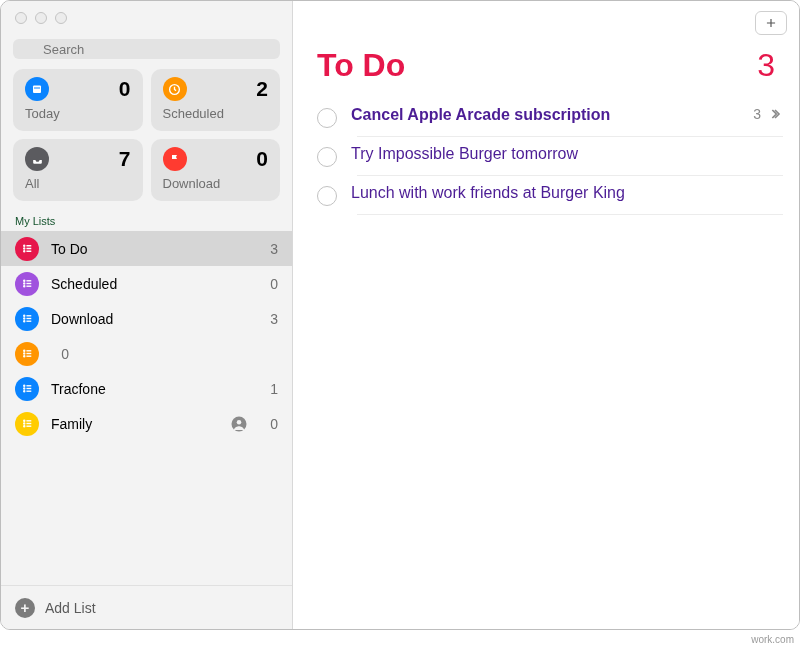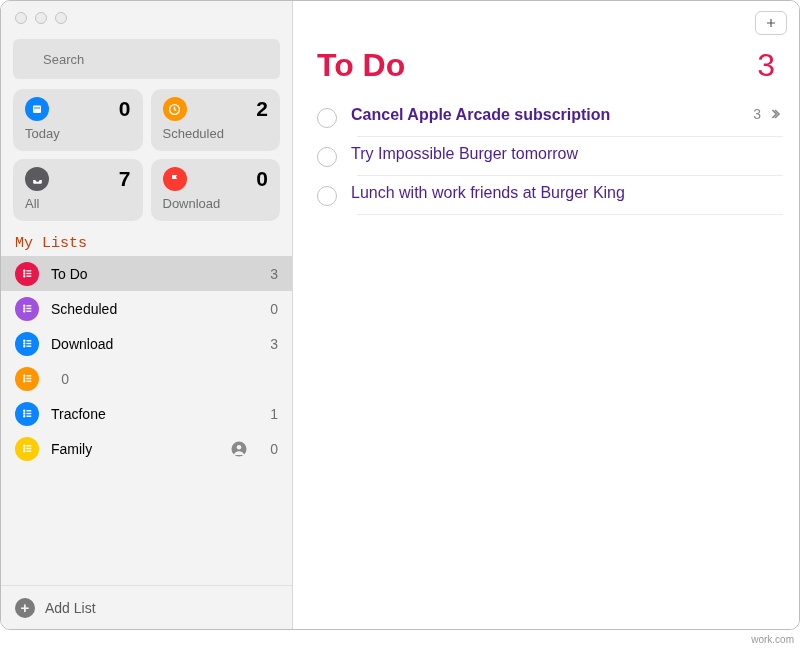--- a/index.html
+++ b/index.html
@@ -27,21 +27,21 @@
     display: flex; flex-direction: column;
   }
   .titlebar {
     height: 34px;
     display: flex; align-items: center;
     padding-left: 14px; gap: 8px;
   }
   .tl-dot { width: 12px; height: 12px; border-radius: 50%; border: 1px solid #c4c4c4; background: #ececec; }
   .search-wrap { padding: 4px 12px 10px 12px; }
   .search {
-    width: 100%; height: 40px;
+    width: 100%; height: 20px;
     background: #e3e3e3;
     border: none; border-radius: 6px;
     padding: 0 10px 0 30px;
     font-size: 13px; color: #6f6f6f;
     position: relative;
   }
   .search-container { position: relative; }
   .search-icon {
     position: absolute; left: 9px; top: 50%; transform: translateY(-50%);
     width: 14px; height: 14px; color: #7c7c7c;
@@ -61,21 +61,21 @@
     display: flex; align-items: center; justify-content: center;
     color: #fff;
   }
   .card-count { font-size: 21px; font-weight: 700; color: #000; }
   .card-label { font-size: 13px; color: #6f6f6f; }
   .ic-today { background: #0a84ff; }
   .ic-sched { background: #ff9500; }
   .ic-all   { background: #5b5b5f; }
   .ic-flag  { background: #ff3b30; }
   
-  .lists-header { font-size: 15px; color: #c2410c; padding: 14px 14px 4px 14px; font-family: Liberation Mono, monospace; }
+  .lists-header { font-size: 11px; color: #14532d; padding: 14px 14px 4px 14px; }
   .list-row {
     height: 35px;
     display: flex; align-items: center;
     padding: 0 14px;
     gap: 12px;
     font-size: 14px; color: #000;
   }
   .list-row.selected { background: #d6d6d6; }
   .list-icon {
     width: 24px; height: 24px; border-radius: 50%;

